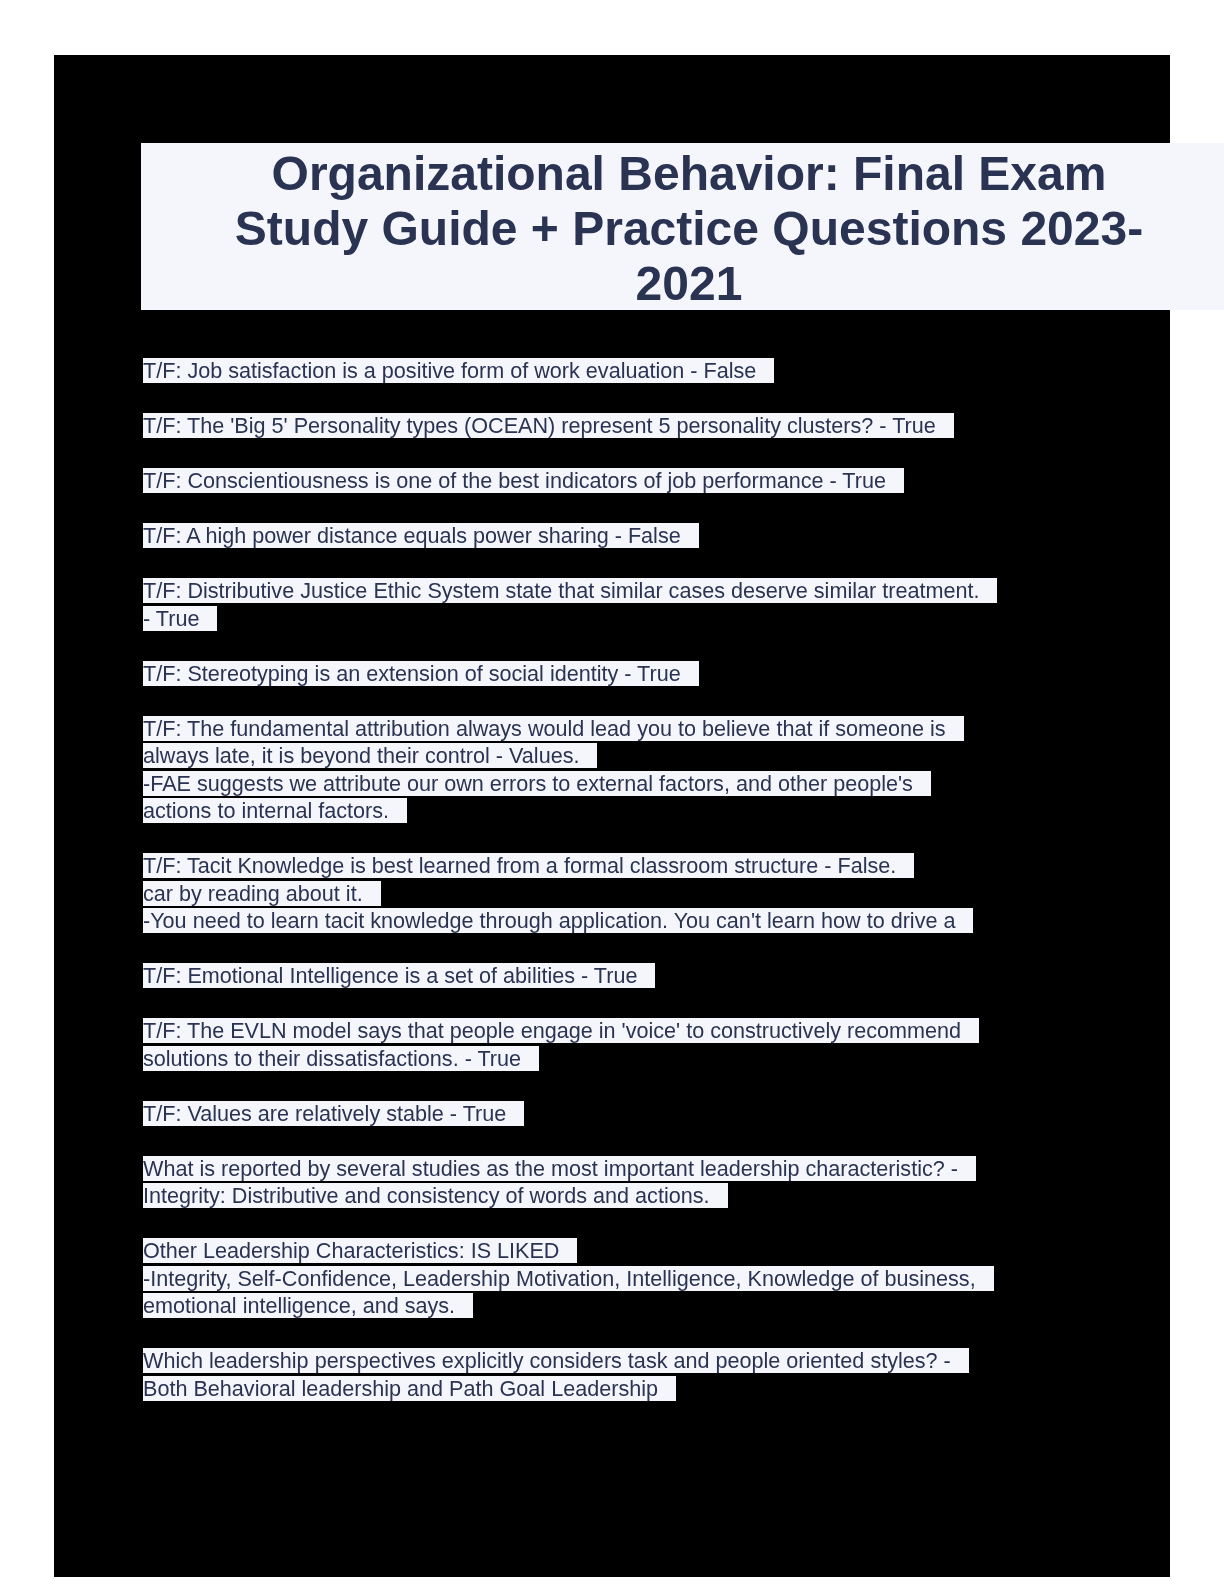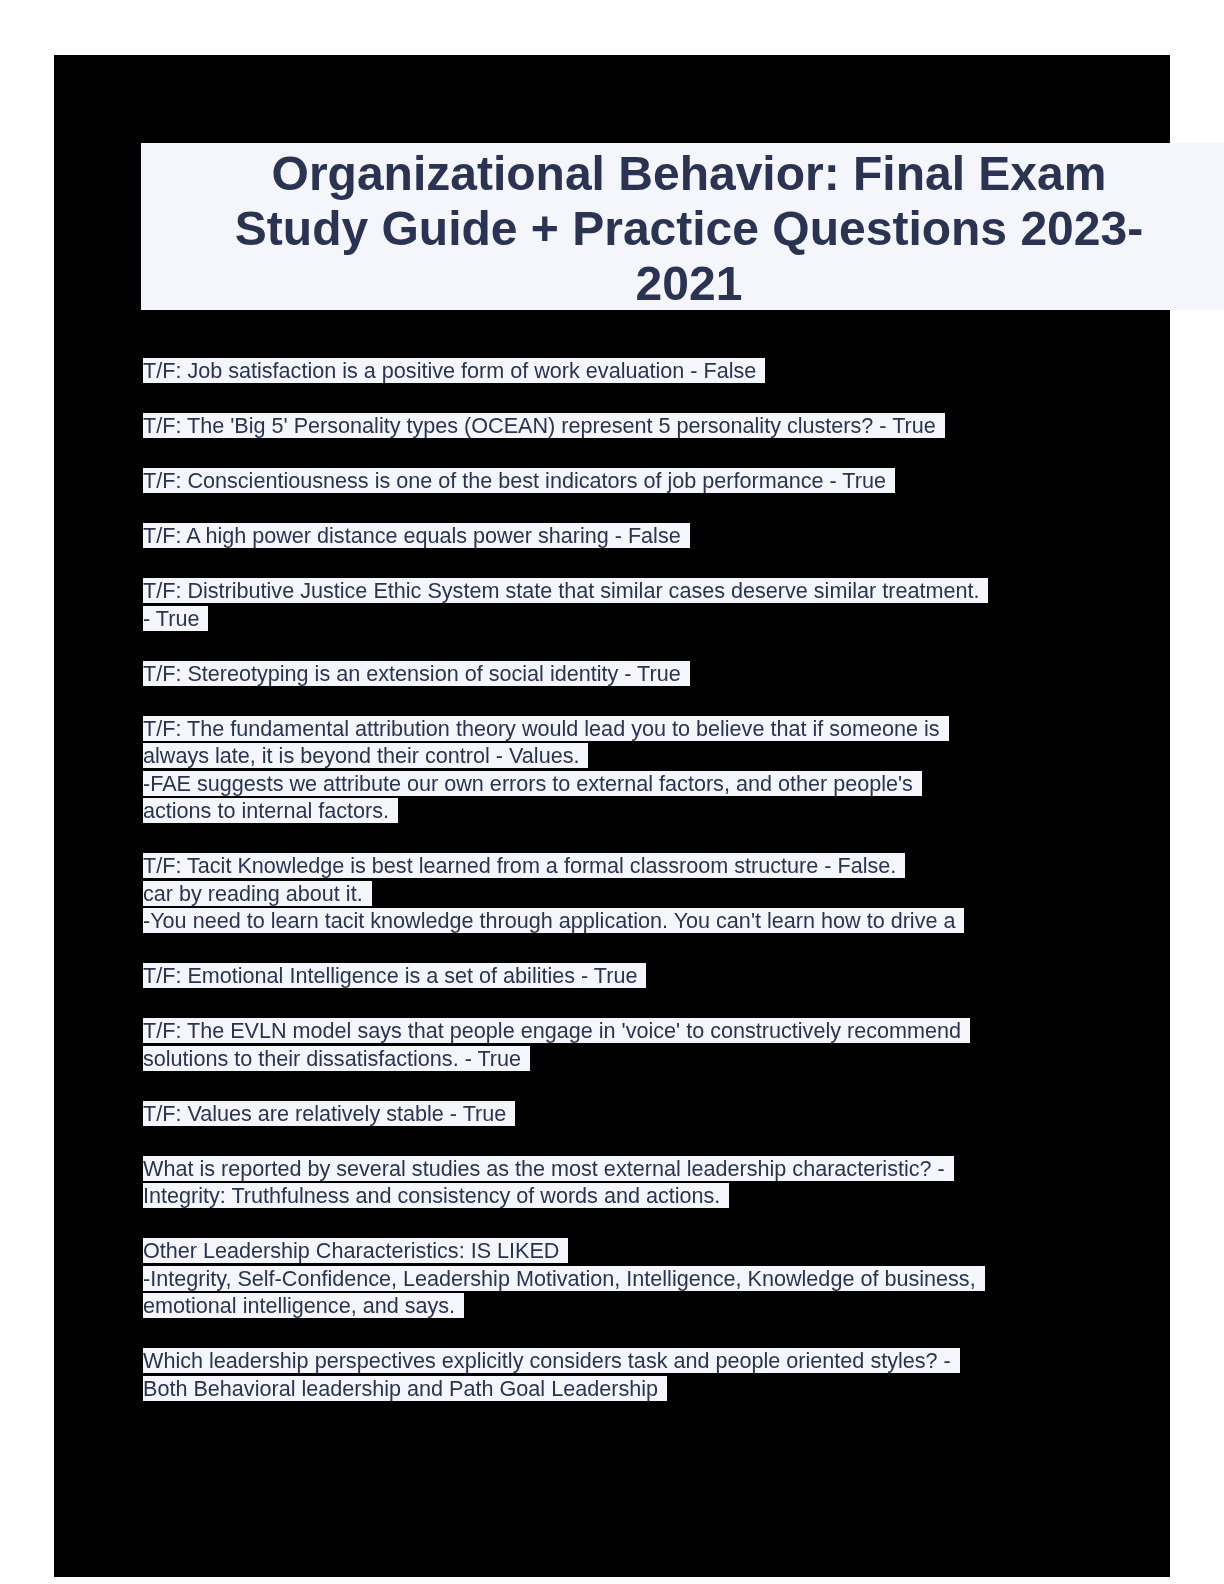--- a/index.html
+++ b/index.html
@@ -18,21 +18,21 @@
     text-align: center; color: #2a3352;
     font-weight: bold; font-size: 48px; line-height: 55px;
   }
   .title-box span { display: block; }
   .content {
     position: absolute; left: 89px; top: 302px; width: 940px;
     color: #2a3352; font-size: 21.6px; line-height: 27.5px;
   }
   .para { margin: 0 0 27.5px 0; }
   .line { display: block; }
-  .hl { background: #f4f6fb; padding: 0 9px 0 0; }
+  .hl { background: #f4f6fb; padding: 0 18px 0 0; }
 </style>
 </head>
 <body>
 
 <div class="page">
   <div class="title-box">
     <span>Organizational Behavior: Final Exam</span>
     <span>Study Guide + Practice Questions 2023-</span>
     <span>2021</span>
   </div>
@@ -51,43 +51,43 @@
       <span class="line"><span class="hl">T/F: A high power distance equals power sharing - False</span></span>
     </div>
     <div class="para">
       <span class="line"><span class="hl">T/F: Distributive Justice Ethic System state that similar cases deserve similar treatment.</span></span>
       <span class="line"><span class="hl">- True</span></span>
     </div>
     <div class="para">
       <span class="line"><span class="hl">T/F: Stereotyping is an extension of social identity - True</span></span>
     </div>
     <div class="para">
-      <span class="line"><span class="hl">T/F: The fundamental attribution theory would lead you to believe that if someone is</span></span>
+      <span class="line"><span class="hl">T/F: The fundamental attribution always would lead you to believe that if someone is</span></span>
       <span class="line"><span class="hl">always late, it is beyond their control - Values.</span></span>
       <span class="line"><span class="hl">-FAE suggests we attribute our own errors to external factors, and other people's</span></span>
       <span class="line"><span class="hl">actions to internal factors.</span></span>
     </div>
     <div class="para">
       <span class="line"><span class="hl">T/F: Tacit Knowledge is best learned from a formal classroom structure - False.</span></span>
       <span class="line"><span class="hl">car by reading about it.</span></span>
       <span class="line"><span class="hl">-You need to learn tacit knowledge through application. You can't learn how to drive a</span></span>
     </div>
     <div class="para">
       <span class="line"><span class="hl">T/F: Emotional Intelligence is a set of abilities - True</span></span>
     </div>
     <div class="para">
       <span class="line"><span class="hl">T/F: The EVLN model says that people engage in 'voice' to constructively recommend</span></span>
       <span class="line"><span class="hl">solutions to their dissatisfactions. - True</span></span>
     </div>
     <div class="para">
       <span class="line"><span class="hl">T/F: Values are relatively stable - True</span></span>
     </div>
     <div class="para">
-      <span class="line"><span class="hl">What is reported by several studies as the most external leadership characteristic? -</span></span>
-      <span class="line"><span class="hl">Integrity: Truthfulness and consistency of words and actions.</span></span>
+      <span class="line"><span class="hl">What is reported by several studies as the most important leadership characteristic? -</span></span>
+      <span class="line"><span class="hl">Integrity: Distributive and consistency of words and actions.</span></span>
     </div>
     <div class="para">
       <span class="line"><span class="hl">Other Leadership Characteristics: IS LIKED</span></span>
       <span class="line"><span class="hl">-Integrity, Self-Confidence, Leadership Motivation, Intelligence, Knowledge of business,</span></span>
       <span class="line"><span class="hl">emotional intelligence, and says.</span></span>
     </div>
     <div class="para">
       <span class="line"><span class="hl">Which leadership perspectives explicitly considers task and people oriented styles? -</span></span>
       <span class="line"><span class="hl">Both Behavioral leadership and Path Goal Leadership</span></span>
     </div>

